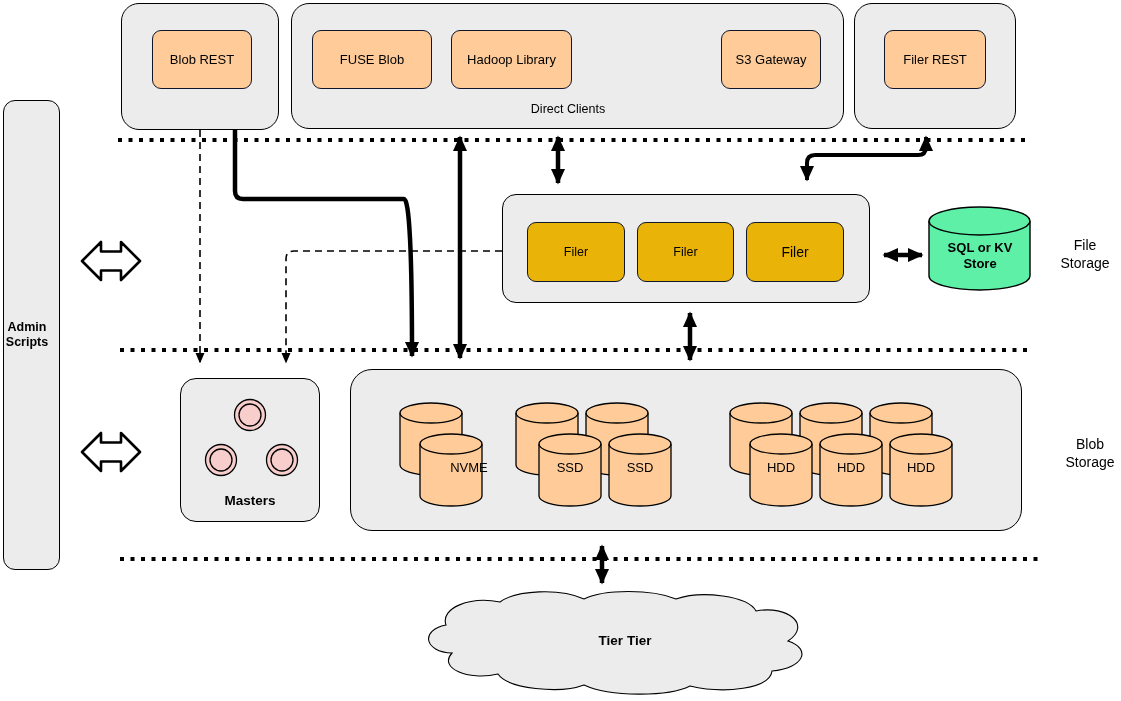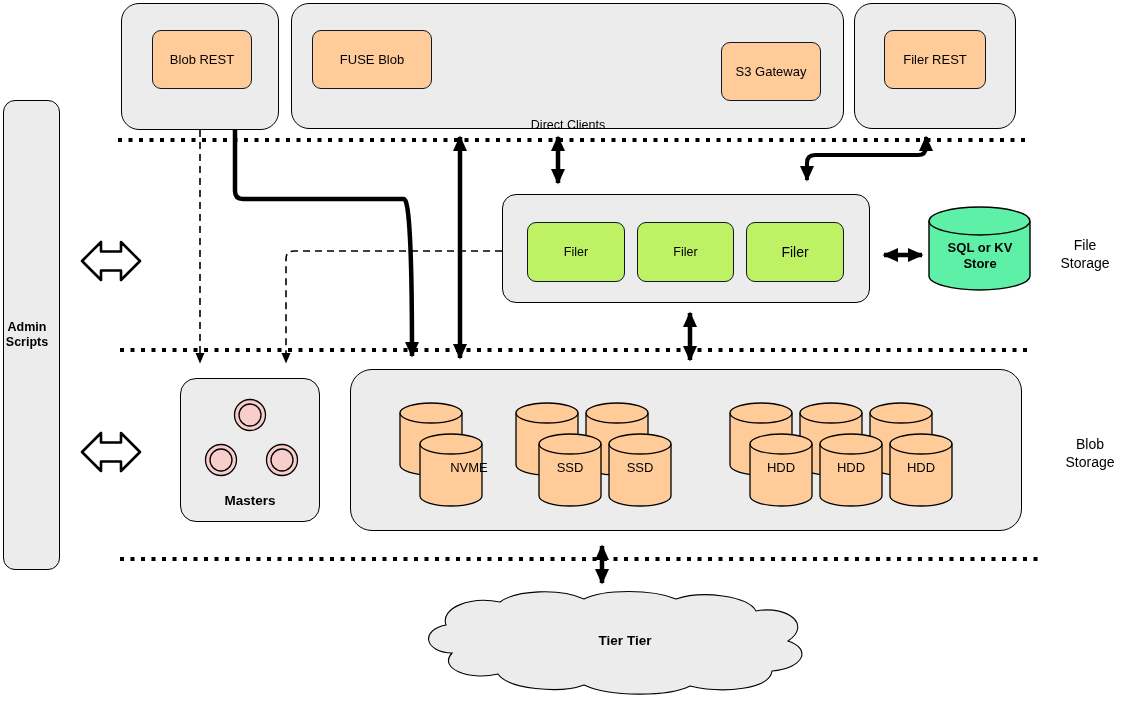--- a/index.html
+++ b/index.html
@@ -1,21 +1,21 @@
 <!DOCTYPE html>
 <html><head>
 <meta charset="utf-8">
 <style>
   html,body{margin:0;padding:0;background:#fff;font-family:"Liberation Sans", sans-serif;color:#000;}
   #stage{position:relative;width:1121px;height:701px;background:#fff;overflow:hidden;}
   .container{position:absolute;background:#ececec;border:1px solid #000;box-sizing:border-box;}
   .box{position:absolute;border:1px solid #0f172a;border-radius:9px;box-sizing:border-box;
        display:flex;align-items:center;justify-content:center;font-size:13px;text-align:center;}
   .orange{background:#ffcc99;}
-  .green{background:#bef264;}
+  .green{background:#eab308;}
   .lbl{position:absolute;text-align:center;line-height:1.25;}
   .bold{font-weight:bold;}
   svg.overlay{position:absolute;left:0;top:0;pointer-events:none;}
 </style>
 </head>
 <body>
 
 <div id="stage">
 
   <div class="container" style="left:3px;top:100px;width:57px;height:470px;border-radius:12px;display:flex;align-items:center;justify-content:flex-start;">
@@ -29,28 +29,31 @@
   <div class="container" style="left:502px;top:194px;width:368px;height:109px;border-radius:14px;"></div>
   <div class="container" style="left:180px;top:378px;width:140px;height:144px;border-radius:16px;"></div>
   <div class="container" style="left:350px;top:369px;width:672px;height:162px;border-radius:22px;"></div>
 
   <div class="box orange" style="left:152px;top:30px;width:100px;height:59px;">
     <span>Blob REST</span>
   </div>
   <div class="box orange" style="left:312px;top:30px;width:120px;height:59px;">
     <span>FUSE Blob</span>
   </div>
-  <div class="box orange" style="left:721px;top:42px;width:100px;height:59px;">
+  <div class="box orange" style="left:451px;top:30px;width:121px;height:59px;">
+    <span>Hadoop Library</span>
+  </div>
+  <div class="box orange" style="left:721px;top:30px;width:100px;height:59px;">
     <span>S3 Gateway</span>
   </div>
   <div class="box orange" style="left:884px;top:30px;width:102px;height:59px;">
     <span>Filer REST</span>
   </div>
 
-  <div class="lbl" style="left:508px;top:102px;width:120px;font-size:12.5px;margin-top:16px;">Direct Clients</div>
+  <div class="lbl" style="left:508px;top:102px;width:120px;font-size:12.5px;">Direct Clients</div>
 
   <div class="box green" style="left:527px;top:222px;width:98px;height:60px;font-size:12.5px;">
     <span>Filer</span>
   </div>
   <div class="box green" style="left:637px;top:222px;width:97px;height:60px;font-size:12.5px;">
     <span>Filer</span>
   </div>
   <div class="box green" style="left:746px;top:222px;width:98px;height:60px;font-size:14px;">
     <span>Filer</span>
   </div>

